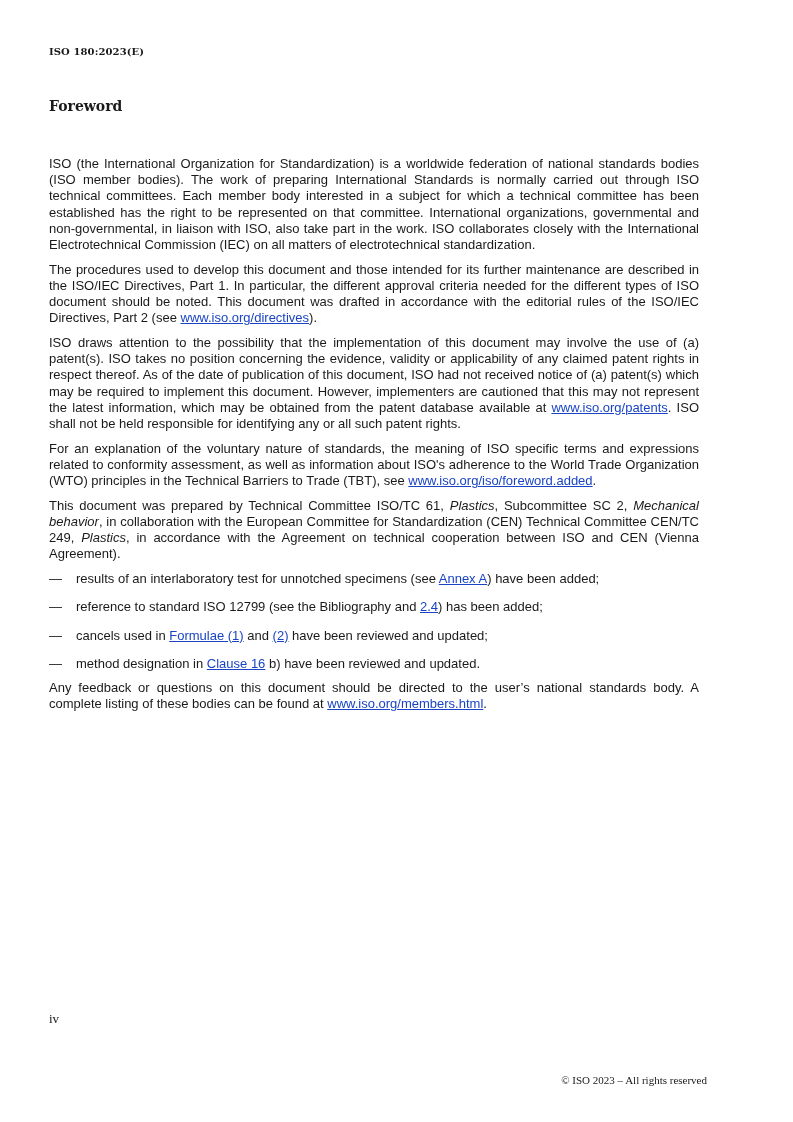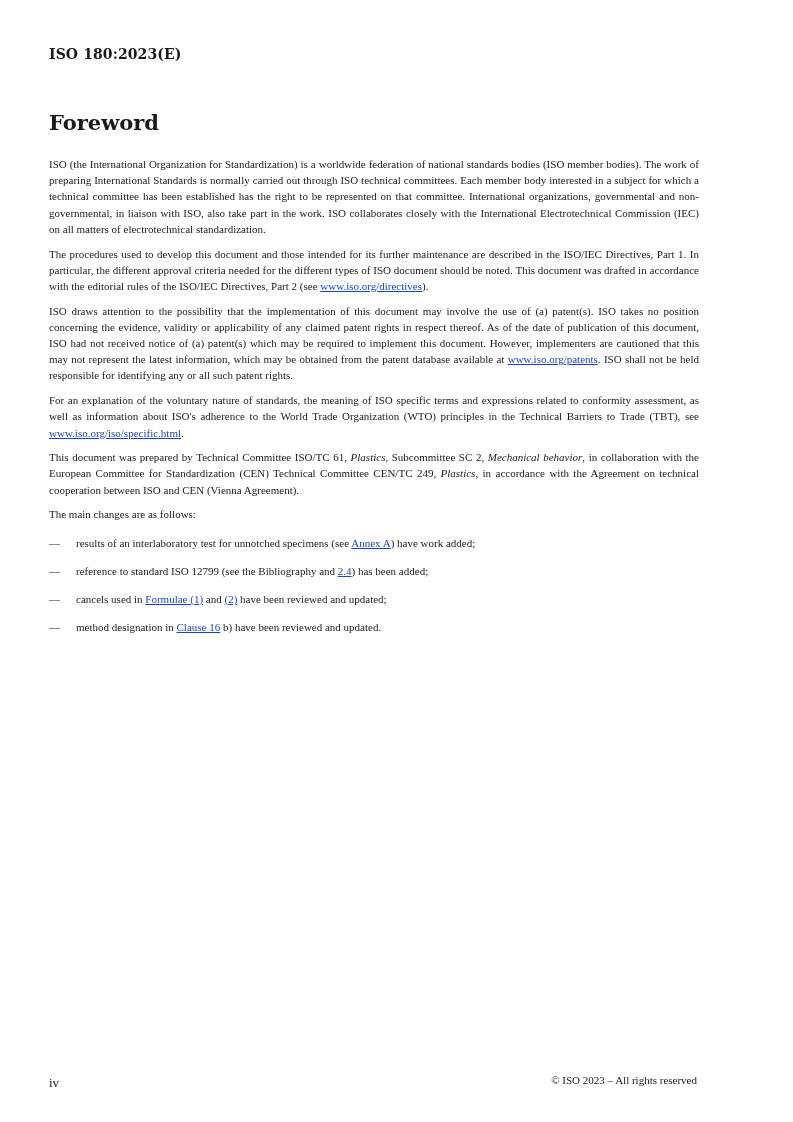--- a/index.html
+++ b/index.html
@@ -1,58 +1,58 @@
 <!DOCTYPE html>
 <html><head>
 <meta charset="utf-8">
 <style>
   html, body { margin: 0; padding: 0; background: #ffffff; }
   body { width: 793px; height: 1122px; position: relative; overflow: hidden;
          font-family: "DejaVu Serif", "Liberation Serif", serif; color: #1a1a1a; }
-  .doc-id { position: absolute; left: 49px; top: 46px; font-size: 14px; font-weight: bold;
+  .doc-id { position: absolute; left: 49px; top: 46px; font-size: 10px; font-weight: bold;
             letter-spacing: 0.1px; }
-  .title { position: absolute; left: 49px; top: 110px; font-size: 21px; font-weight: bold; margin: 0; }
+  .title { position: absolute; left: 49px; top: 98px; font-size: 14px; font-weight: bold; margin: 0; }
   .body { position: absolute; left: 49px; top: 156px; width: 650px;
-          font-family: Liberation Serif, serif; font-size: 11px; line-height: 16.2px; }
+          font-family: Liberation Sans, sans-serif; font-size: 13px; line-height: 16.2px; }
   .body p { margin: 0 0 8.5px 0; text-align: justify; }
   a { color: #1a44c4; text-decoration: underline; }
   i { font-style: italic; }
   .list { margin: 0 0 8px 0; padding: 0; list-style: none; }
   .list li { position: relative; padding-left: 27px; margin: 0 0 12px 0; }
   .list li .dash { position: absolute; left: 0; top: 0; }
-  .footer-page { position: absolute; left: 49px; top: 1075px; font-size: 13px;
+  .footer-page { position: absolute; left: 49px; top: 1011px; font-size: 13px;
                  font-family: "Liberation Serif", "DejaVu Serif", serif; }
-  .footer-copy { position: absolute; right: 96px; top: 1074px; font-size: 11px;
+  .footer-copy { position: absolute; right: 86px; top: 1074px; font-size: 11px;
                  font-family: "Liberation Serif", "DejaVu Serif", serif; }
 </style>
 </head>
 <body>
 
 <div class="doc-id">ISO 180:2023(E)</div>
 
 <h1 class="title">Foreword</h1>
 
 <div class="body">
   <p>ISO (the International Organization for Standardization) is a worldwide federation of national standards bodies (ISO member bodies). The work of preparing International Standards is normally carried out through ISO technical committees. Each member body interested in a subject for which a technical committee has been established has the right to be represented on that committee. International organizations, governmental and non-governmental, in liaison with ISO, also take part in the work. ISO collaborates closely with the International Electrotechnical Commission (IEC) on all matters of electrotechnical standardization.</p>
 
   <p><span>The procedures used to develop this document and those intended for its further maintenance are described in the ISO/IEC Directives, Part 1. In particular, the different approval criteria needed for the different types of ISO document should be noted. This document was drafted in accordance with the editorial rules of the ISO/IEC Directives, Part 2 (see </span><a>www.iso.org/directives</a><span>).</span></p>
 
   <p><span>ISO draws attention to the possibility that the implementation of this document may involve the use of (a) patent(s). ISO takes no position concerning the evidence, validity or applicability of any claimed patent rights in respect thereof. As of the date of publication of this document, ISO had not received notice of (a) patent(s) which may be required to implement this document. However, implementers are cautioned that this may not represent the latest information, which may be obtained from the patent database available at </span><a>www.iso.org/patents</a><span>. ISO shall not be held responsible for identifying any or all such patent rights.</span></p>
 
 
-  <p><span>For an explanation of the voluntary nature of standards, the meaning of ISO specific terms and expressions related to conformity assessment, as well as information about ISO's adherence to the World Trade Organization (WTO) principles in the Technical Barriers to Trade (TBT), see </span><a>www.iso.org/iso/specific.html</a><span>.</span></p>
+  <p><span>For an explanation of the voluntary nature of standards, the meaning of ISO specific terms and expressions related to conformity assessment, as well as information about ISO's adherence to the World Trade Organization (WTO) principles in the Technical Barriers to Trade (TBT), see </span><a>www.iso.org/iso/foreword.added</a><span>.</span></p>
 
   <p><span>This document was prepared by Technical Committee ISO/TC 61, </span><i>Plastics</i><span>, Subcommittee SC 2, </span><i>Mechanical behavior</i><span>, in collaboration with the European Committee for Standardization (CEN) Technical Committee CEN/TC 249, </span><i>Plastics</i><span>, in accordance with the Agreement on technical cooperation between ISO and CEN (Vienna Agreement).</span></p>
 
 
-  <p style="margin-bottom:12px;">The main changes are as follows:</p>
 
   <ul class="list">
-    <li><span class="dash">—</span><span>results of an interlaboratory test for unnotched specimens (see </span><a>Annex A</a><span>) have work added;</span></li>
+    <li><span class="dash">—</span><span>results of an interlaboratory test for unnotched specimens (see </span><a>Annex A</a><span>) have been added;</span></li>
     <li><span class="dash">—</span><span>reference to standard ISO 12799 (see the Bibliography and </span><a>2.4</a><span>) has been added;</span></li>
     <li><span class="dash">—</span><span>cancels used in </span><a>Formulae (1)</a><span> and </span><a>(2)</a><span> have been reviewed and updated;</span></li>
     <li style="margin-bottom:8px;"><span class="dash">—</span><span>method designation in </span><a>Clause 16</a><span> b) have been reviewed and updated.</span></li>
   </ul>
 
+  <p><span>Any feedback or questions on this document should be directed to the user’s national standards body. A complete listing of these bodies can be found at </span><a>www.iso.org/members.html</a><span>.</span></p>
 </div>
 
 <div class="footer-page">iv</div>
 <div class="footer-copy">© ISO 2023 – All rights reserved</div>
 
 </body></html>

